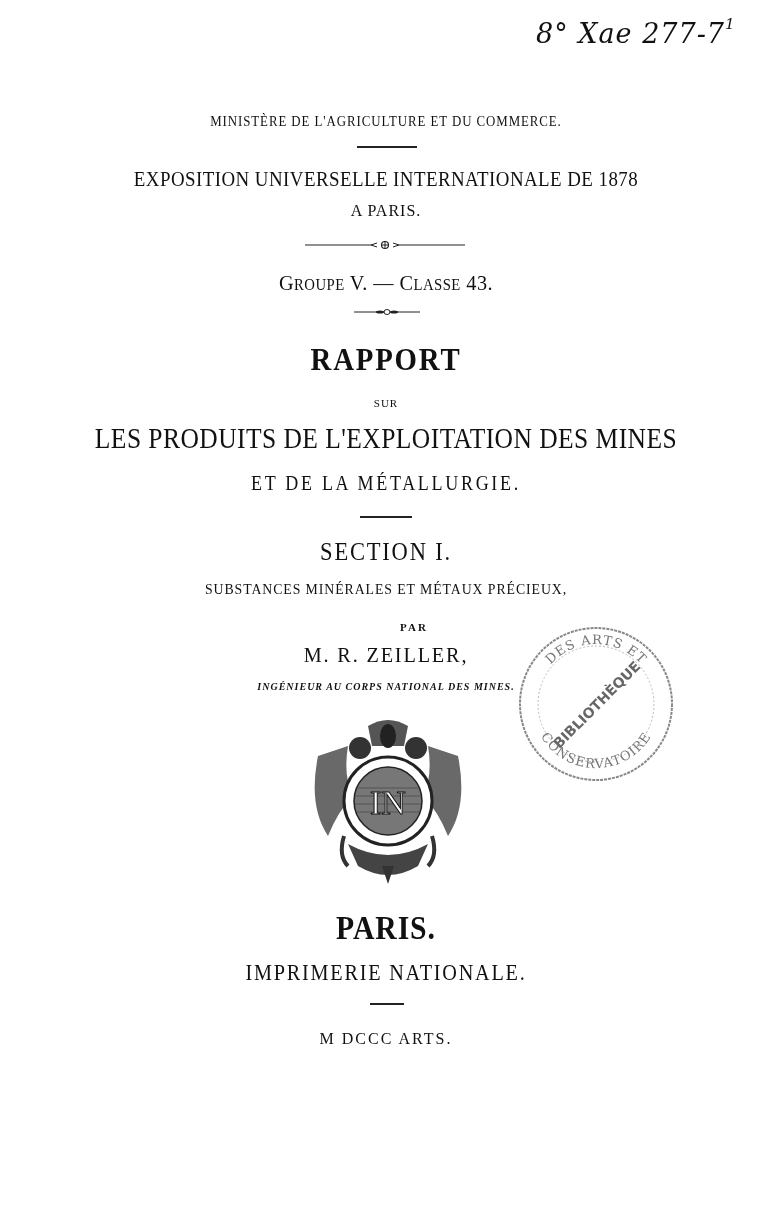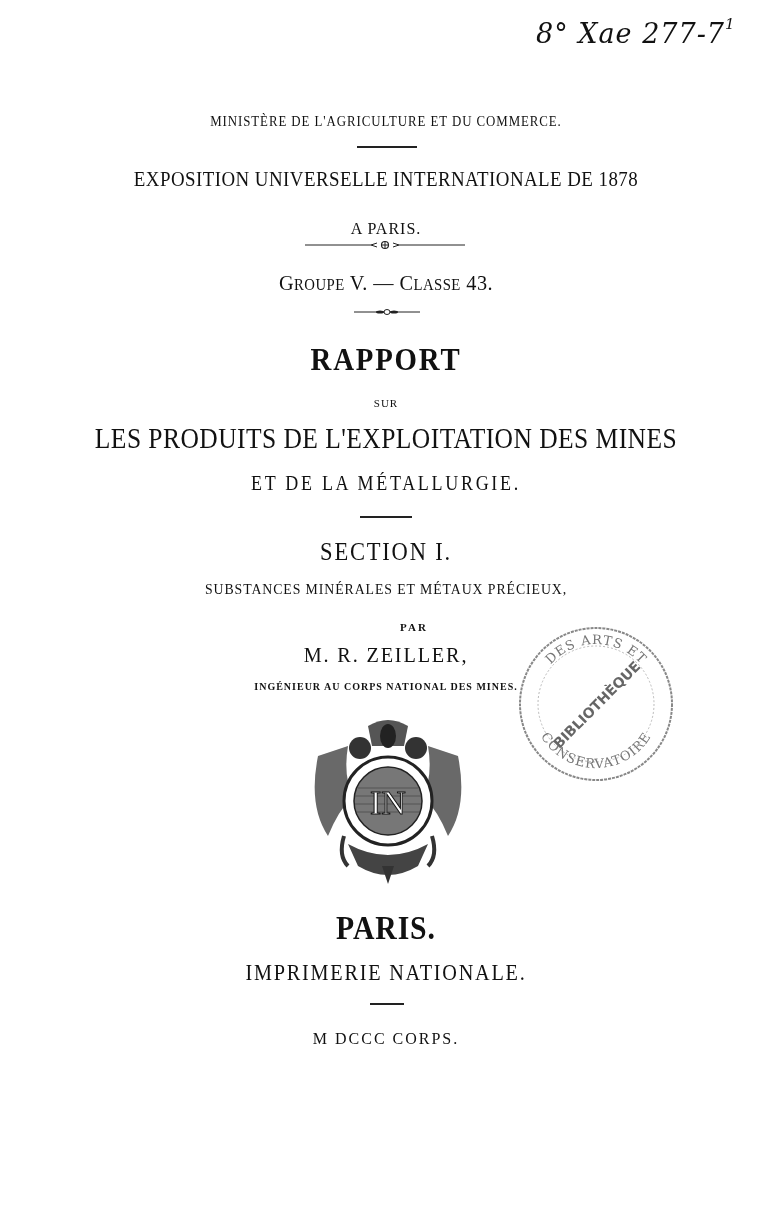--- a/index.html
+++ b/index.html
@@ -5,34 +5,34 @@
     html, body { margin:0; padding:0; background:#ffffff; }
     body { width:772px; height:1207px; position:relative; overflow:hidden;
            font-family:"Liberation Serif","DejaVu Serif",serif; color:#111; }
     .abs { position:absolute; left:0; width:772px; text-align:center; white-space:nowrap; }
     .shelfmark { position:absolute; left:536px; top:18px; font-family:"DejaVu Serif",serif;
                  font-style:italic; font-size:27px; color:#111; letter-spacing:1px; }
     .shelfmark sup { font-size:15px; position:relative; top:-4px; }
     .ministry { top:114px; font-size:14px; letter-spacing:1px; transform:scaleX(0.92); }
     .rule { position:absolute; height:1.5px; background:#222; }
     .expo { top:167px; font-size:21px; letter-spacing:0.5px; transform:scaleX(0.9); }
-    .aparis { top:220px; font-size:16px; letter-spacing:1px; }
+    .aparis { top:202px; font-size:16px; letter-spacing:1px; }
     .orn1 { position:absolute; left:305px; top:240px; width:160px; height:10px; }
     .groupe { top:270px; font-size:22px; letter-spacing:0.5px; transform:scaleX(0.92); }
     .groupe small { font-size:16px; }
     .orn2 { position:absolute; left:354px; top:308px; width:66px; height:8px; }
     .rapport { top:341px; font-size:32px; letter-spacing:2px; transform:scaleX(0.9); font-weight:bold; }
     .sur { top:397px; font-size:11px; font-weight:normal; letter-spacing:1px; }
     .produits { top:422px; font-size:29px; letter-spacing:0.5px; transform:scaleX(0.88); }
     .metall { top:472px; font-size:20px; letter-spacing:3px; transform:scaleX(0.9); }
     .section { top:538px; font-size:25px; letter-spacing:2px; transform:scaleX(0.9); }
     .substances { top:581px; font-size:15px; letter-spacing:1px; transform:scaleX(0.92); }
     .par { top:621px; font-size:11px; font-weight:bold; letter-spacing:2px;margin-left:28px; }
     .author { top:642px; font-size:22px; letter-spacing:2px; transform:scaleX(0.92); }
-    .title-line { top:681px; font-size:10px; font-weight:bold; letter-spacing:1px; }
+    .title-line { top:681px; font-size:10px; font-weight:bold; letter-spacing:1px;font-style:italic; }
     .emblem { position:absolute; left:308px; top:716px; width:160px; height:170px; }
     .stamp { position:absolute; left:512px; top:620px; width:168px; height:168px; }
     .city { top:910px; font-size:33px; letter-spacing:1px; transform:scaleX(0.9); font-weight:bold; }
     .press { top:960px; font-size:23px; letter-spacing:2px; transform:scaleX(0.88); }
     .year { top:1030px; font-size:16px; letter-spacing:2px; }
   </style>
 </head>
 <body>
 
 <div class="shelfmark"><span>8° Xae 277-7</span><sup>1</sup></div>
@@ -103,13 +103,13 @@
     <path id="arcBot" d="M20 84 A64 64 0 0 0 148 84"></path>
   </defs>
   <text font-family="DejaVu Serif, serif" font-size="13" fill="#777" letter-spacing="1"><textPath href="#arcTop" startOffset="50%" text-anchor="middle">DES ARTS ET</textPath></text>
   <text font-family="DejaVu Serif, serif" font-size="13" fill="#777" letter-spacing="1"><textPath href="#arcBot" startOffset="50%" text-anchor="middle">CONSERVATOIRE</textPath></text>
   <text x="84" y="90" transform="rotate(-45 84 84)" text-anchor="middle" font-family="DejaVu Sans, sans-serif" font-weight="bold" font-size="14" fill="#666">BIBLIOTHÈQUE</text>
 </svg>
 
 <div class="abs city">PARIS.</div>
 <div class="abs press">IMPRIMERIE NATIONALE.</div>
 <div class="rule" style="left:370px; top:1003px; width:34px; height:2px;"></div>
-<div class="abs year">M DCCC CORPS.</div>
+<div class="abs year">M DCCC ARTS.</div>
 
 </body></html>

